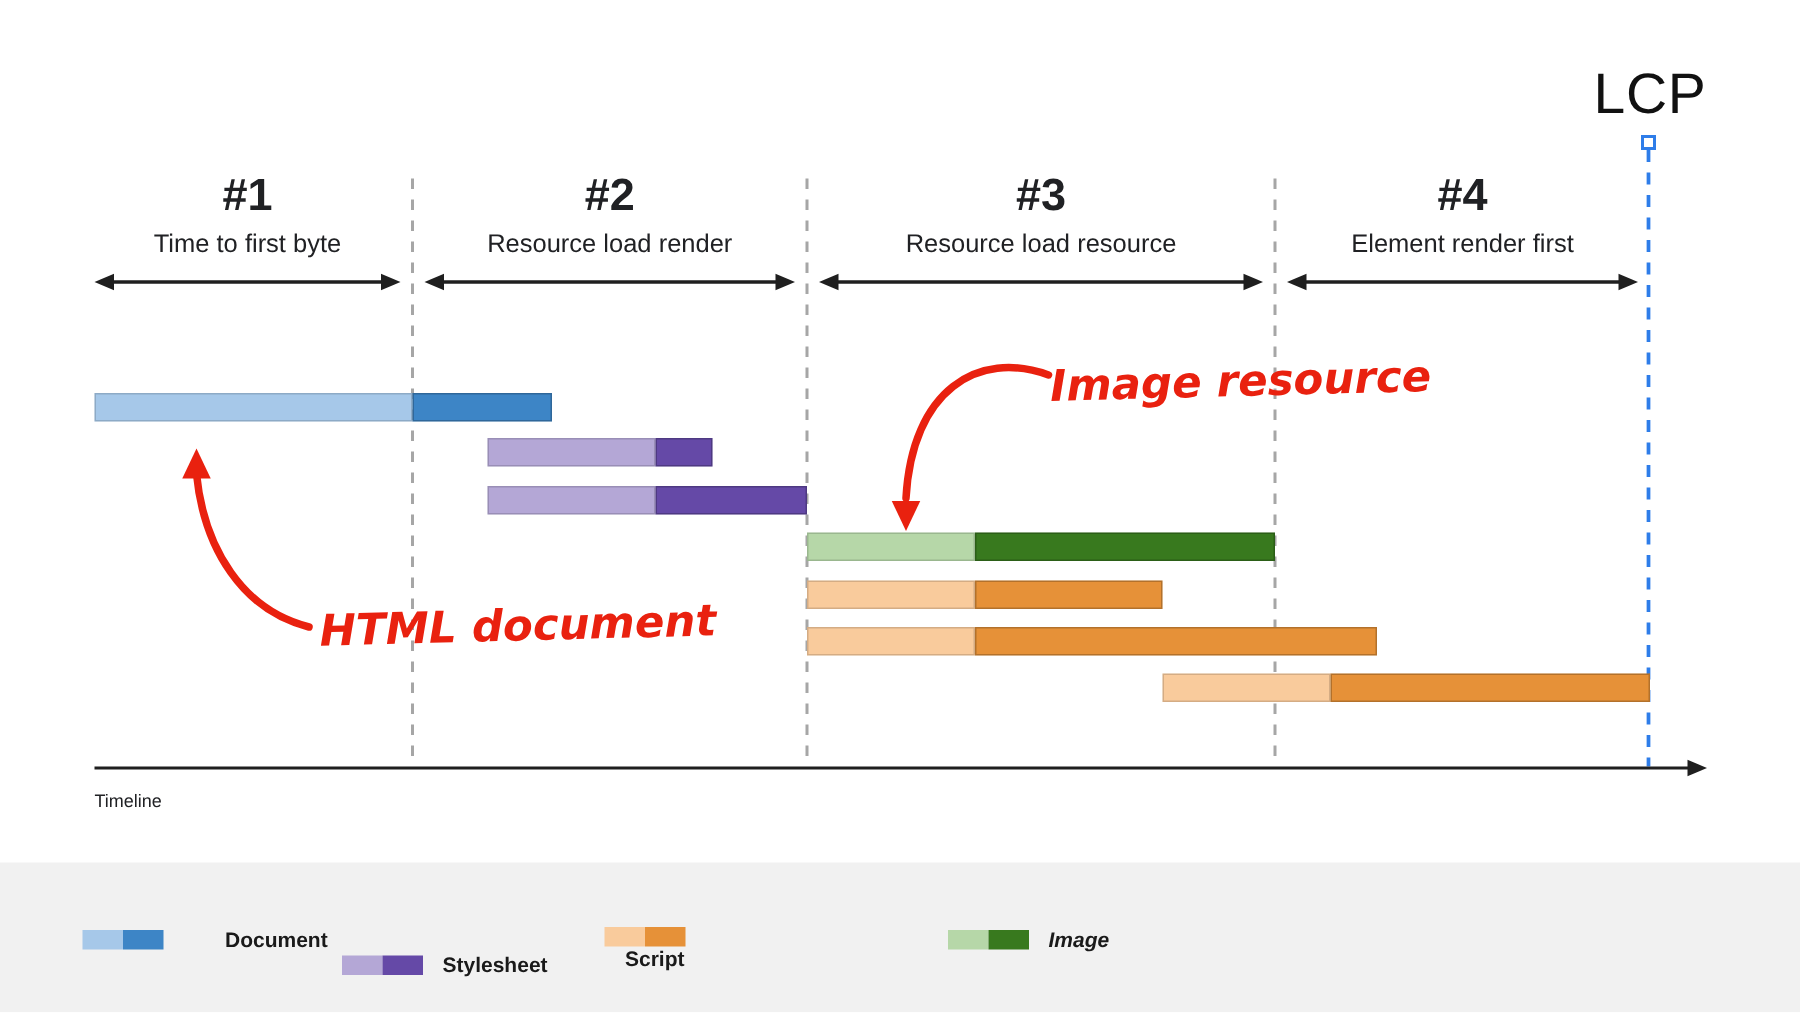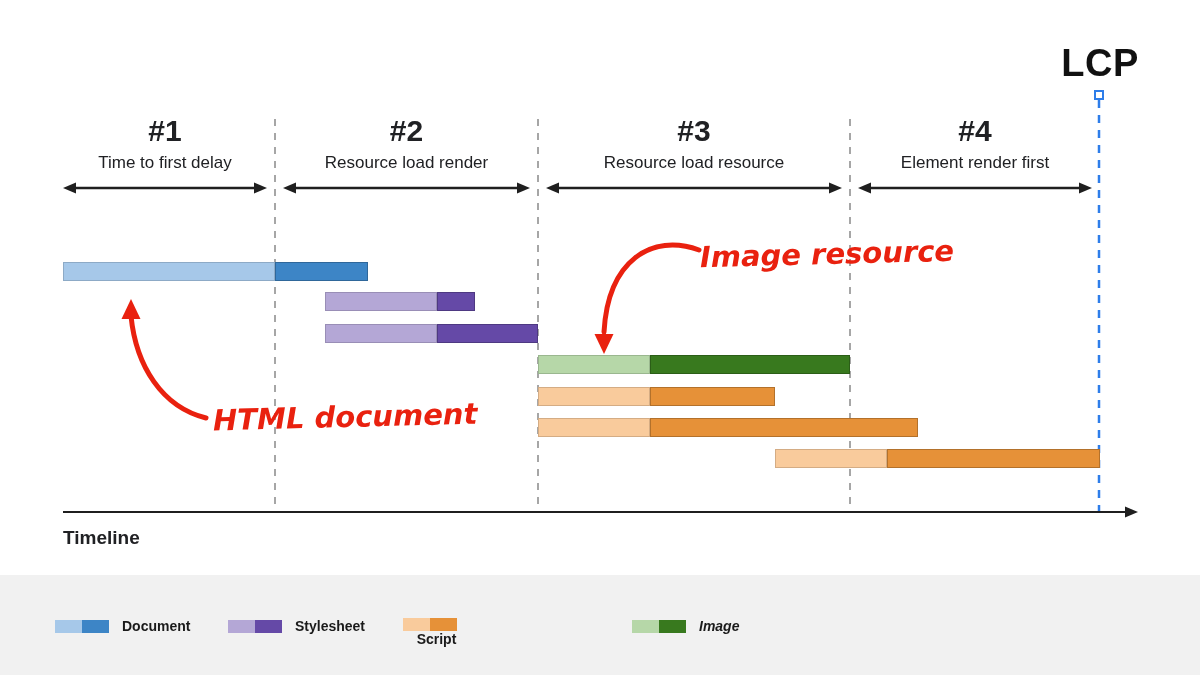--- a/index.html
+++ b/index.html
@@ -9,23 +9,23 @@
   }
   .stage svg{position:absolute;left:0;top:0;z-index:1;}
   .sec{position:absolute;top:116px;text-align:center;z-index:3;}
   .sec-num{font-size:30px;font-weight:700;line-height:1;display:block;}
   .sec-label{font-size:17px;font-weight:500;margin-top:7px;display:block;}
   .bar-seg{position:absolute;height:19px;box-sizing:border-box;z-index:2;}
   .bar-seg.light{border:1px solid rgba(0,0,0,0.15);}
   .bar-seg.dark{border:1px solid rgba(0,0,0,0.22);}
   .lcp-label{
     position:absolute;top:42px;transform:translateX(-50%);
-    font-size:38px;font-weight:700;letter-spacing:0.5px;z-index:3;color:#111;
+    font-size:38px;font-weight:400;letter-spacing:0.5px;z-index:3;color:#111;
   }
-  .timeline-label{position:absolute;left:63px;top:527px;font-size:19px;font-weight:700;z-index:3;}
+  .timeline-label{position:absolute;left:63px;top:527px;font-size:12px;font-weight:400;z-index:3;}
   .annot{
     position:absolute;z-index:4;font-family:"DejaVu Sans",sans-serif;
     font-style:italic;font-weight:700;font-size:29px;white-space:nowrap;
     transform:rotate(-1.5deg);
   }
   .legend-band{position:absolute;left:0;top:575px;width:1200px;height:100px;z-index:2;}
   .legend-item{position:absolute;top:618px;display:flex;align-items:center;z-index:3;}
   .legend-swatch{display:flex;width:54px;height:13px;}
   .legend-swatch span{width:27px;height:13px;display:block;}
   .legend-label{margin-left:13px;font-size:14px;font-weight:700;color:#1a1a1a;}
@@ -63,21 +63,21 @@
   <div class="lcp-label" style="left: 1100px;">LCP</div>
 
   <div class="timeline-label">Timeline</div>
 
   <div class="annot" style="left: 213px; top: 400px; color: rgb(233, 33, 15);">HTML document</div>
   <div class="annot" style="left: 700px; top: 237px; color: rgb(233, 33, 15);">Image resource</div>
 
   <div class="legend-band" style="background: rgb(241, 241, 241);"></div>
 <div class="sec" style="left: 63px; width: 204px;">
       <span class="sec-num">#1</span>
-      <span class="sec-label">Time to first delay</span>
+      <span class="sec-label">Time to first byte</span>
     </div>
     <div class="sec" style="left: 283px; width: 247px;">
       <span class="sec-num">#2</span>
       <span class="sec-label">Resource load render</span>
     </div>
     <div class="sec" style="left: 546px; width: 296px;">
       <span class="sec-num">#3</span>
       <span class="sec-label">Resource load resource</span>
     </div>
     <div class="sec" style="left: 858px; width: 234px;">
@@ -91,28 +91,28 @@
     <div class="bar-seg light" style="left: 325px; top: 324px; width: 112px; background: rgb(180, 167, 214);"></div>
     <div class="bar-seg dark" style="left: 437px; top: 324px; width: 101px; background: rgb(101, 73, 167);"></div>
     <div class="bar-seg light" style="left: 538px; top: 355px; width: 112px; background: rgb(182, 215, 168);"></div>
     <div class="bar-seg dark" style="left: 650px; top: 355px; width: 200px; background: rgb(56, 121, 30);"></div>
     <div class="bar-seg light" style="left: 538px; top: 387px; width: 112px; background: rgb(249, 203, 156);"></div>
     <div class="bar-seg dark" style="left: 650px; top: 387px; width: 125px; background: rgb(230, 145, 56);"></div>
     <div class="bar-seg light" style="left: 538px; top: 418px; width: 112px; background: rgb(249, 203, 156);"></div>
     <div class="bar-seg dark" style="left: 650px; top: 418px; width: 268px; background: rgb(230, 145, 56);"></div>
     <div class="bar-seg light" style="left: 775px; top: 449px; width: 112px; background: rgb(249, 203, 156);"></div>
     <div class="bar-seg dark" style="left: 887px; top: 449px; width: 213px; background: rgb(230, 145, 56);"></div>
-    <div class="legend-item" style="left: 55px;">
+    <div class="legend-item" style="left: 55px; gap: 28px;">
       <span class="legend-swatch">
         <span style="background: rgb(166, 200, 233);"></span>
         <span style="background: rgb(61, 133, 198);"></span>
       </span>
       <span class="legend-label">Document</span>
     </div>
-    <div class="legend-item" style="left: 228px;">
+    <div class="legend-item" style="left: 228px; margin-top: 17px;">
       <span class="legend-swatch">
         <span style="background: rgb(180, 167, 214);"></span>
         <span style="background: rgb(101, 73, 167);"></span>
       </span>
       <span class="legend-label">Stylesheet</span>
     </div>
     <div class="legend-item" style="left: 403px; flex-direction: column;">
       <span class="legend-swatch">
         <span style="background: rgb(249, 203, 156);"></span>
         <span style="background: rgb(230, 145, 56);"></span>

